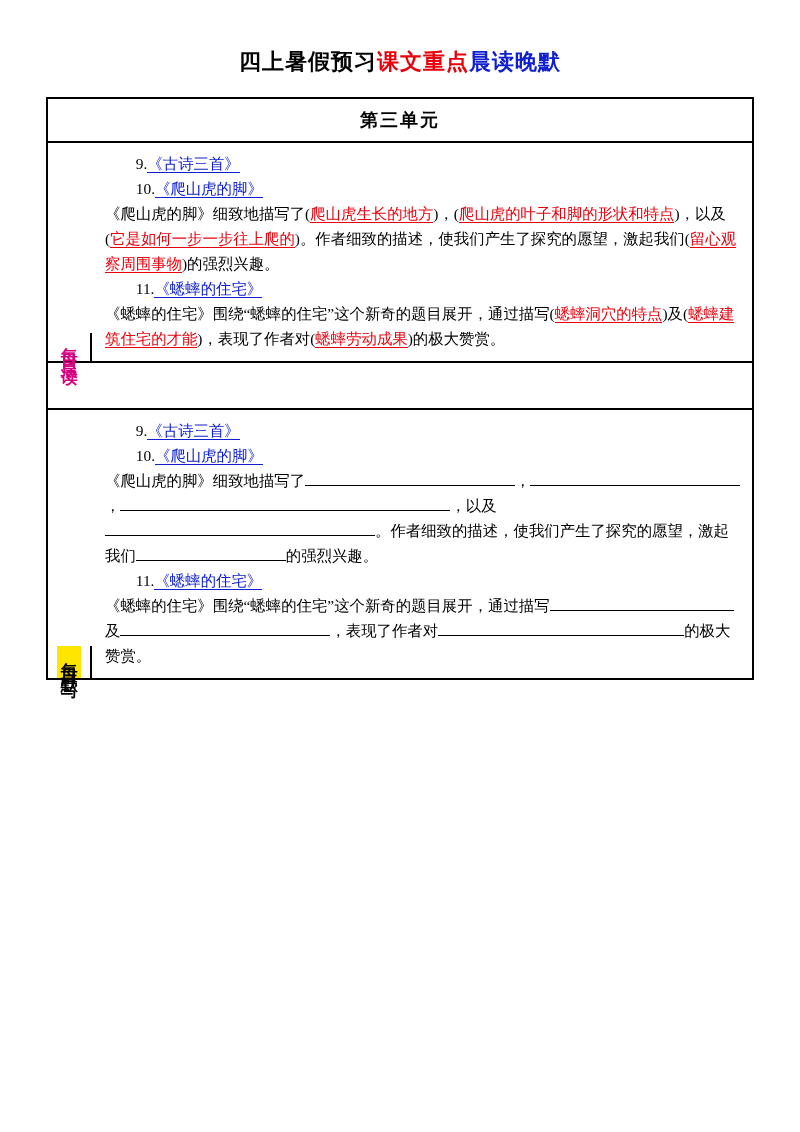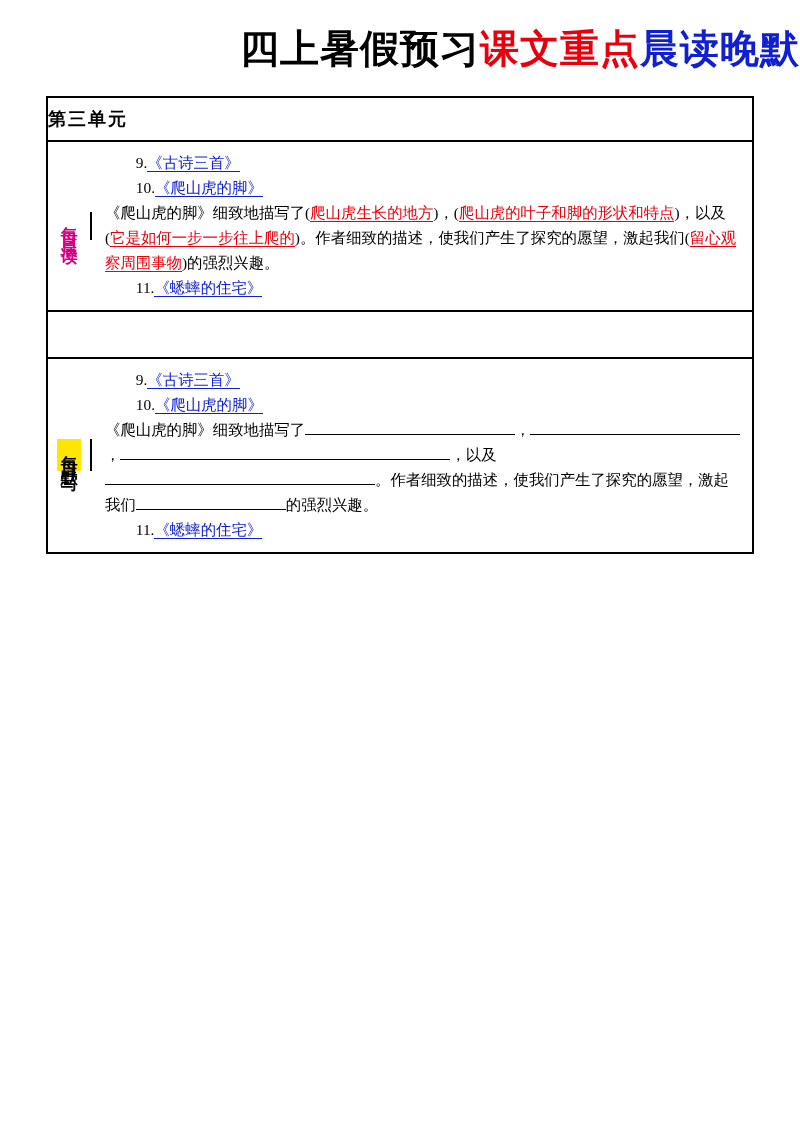--- a/index.html
+++ b/index.html
@@ -12,52 +12,52 @@
     height: 1132px;
     font-family: "Liberation Serif", "DejaVu Serif", serif;
     color: #000;
     position: relative;
     overflow: hidden;
   }
 
   
   .title-bar {
     width: 100%;
-    text-align: right;
-    padding-top: 22px;
+    text-align: center;
+    padding-top: 47px;
     padding-bottom: 8px;
-    font-size: 39px;
+    font-size: 22px;
     font-weight: bold;
     letter-spacing: 1px;
     white-space: nowrap;
   }
   .t-black { color: #000000; }
   .t-red   { color: #e8000d; }
   .t-blue  { color: #1020d0; }
 
   
   .sheet {
     margin: 12px auto 0 auto;
     width: 708px;
     border: 2px solid #000;
     border-collapse: collapse;
     box-sizing: border-box;
   }
   .unit-row {
     border-bottom: 2px solid #000;
-    text-align: left;
+    text-align: center;
     font-size: 18px;
     font-weight: bold;
     padding: 9px 0 9px 0;
     letter-spacing: 2px;
   }
 
   .body-row {
     display: flex;
-    align-items: center;
+    align-items: flex-end;
   }
   .side-cell {
     width: 44px;
     min-width: 44px;
     border-right: 2px solid #000;
     display: flex;
     align-items: center;
     justify-content: center;
     box-sizing: border-box;
   }
@@ -140,20 +140,21 @@
       </p>
 
       <p class="l ind">
         <span>10.</span><span class="ul-blue">《爬山虎的脚》</span>
       </p>
       <p class="l"><span>《爬山虎的脚》细致地描写了(</span><span class="ul-red">爬山虎生长的地方</span><span>)，(</span><span class="ul-red">爬山虎的叶子和脚的形状和特点</span><span>)，以及(</span><span class="ul-red">它是如何一步一步往上爬的</span><span>)。作者细致的描述，使我们产生了探究的愿望，激起我们(</span><span class="ul-red">留心观察周围事物</span><span>)的强烈兴趣。</span></p>
 
       <p class="l ind">
         <span>11.</span><span class="ul-blue">《蟋蟀的住宅》</span>
       </p>
+      <p class="l"><span>《蟋蟀的住宅》围绕“蟋蟀的住宅”这个新奇的题目展开，通过描写(</span><span class="ul-red">蟋蟀洞穴的特点</span><span>)及(</span><span class="ul-red">蟋蟀建筑住宅的才能</span><span>)，表现了作者对(</span><span class="ul-red">蟋蟀劳动成果</span><span>)的极大赞赏。</span></p>
 
     </div>
   </div>
 
   <div class="spacer-row"></div>
 
   <div class="body-row">
     <div class="side-cell">
       <span class="side-label hl">每日默写</span>
     </div>
@@ -164,17 +165,18 @@
       </p>
 
       <p class="l ind">
         <span>10.</span><span class="ul-blue">《爬山虎的脚》</span>
       </p>
       <p class="l"><span>《爬山虎的脚》细致地描写了</span><span class="blank b-xl"></span><span>，</span><span class="blank b-xl"></span><span>，</span><span class="blank b-3xl"></span><span>，以及</span><span class="blank b-2xl"></span><span>。作者细致的描述，使我们产生了探究的愿望，激起我们</span><span class="blank b-l"></span><span>的强烈兴趣。</span></p>
 
       <p class="l ind">
         <span>11.</span><span class="ul-blue">《蟋蟀的住宅》</span>
       </p>
+      <p class="l"><span>《蟋蟀的住宅》围绕“蟋蟀的住宅”这个新奇的题目展开，通过描写</span><span class="blank b-xs"></span><span class="blank b-l"></span><span>及</span><span class="blank b-xl"></span><span>，表现了作者对</span><span class="blank b-l"></span><span class="blank b-m"></span><span>的极大赞赏。</span></p>
 
     </div>
   </div>
 
 </div>
 
 </body></html>

